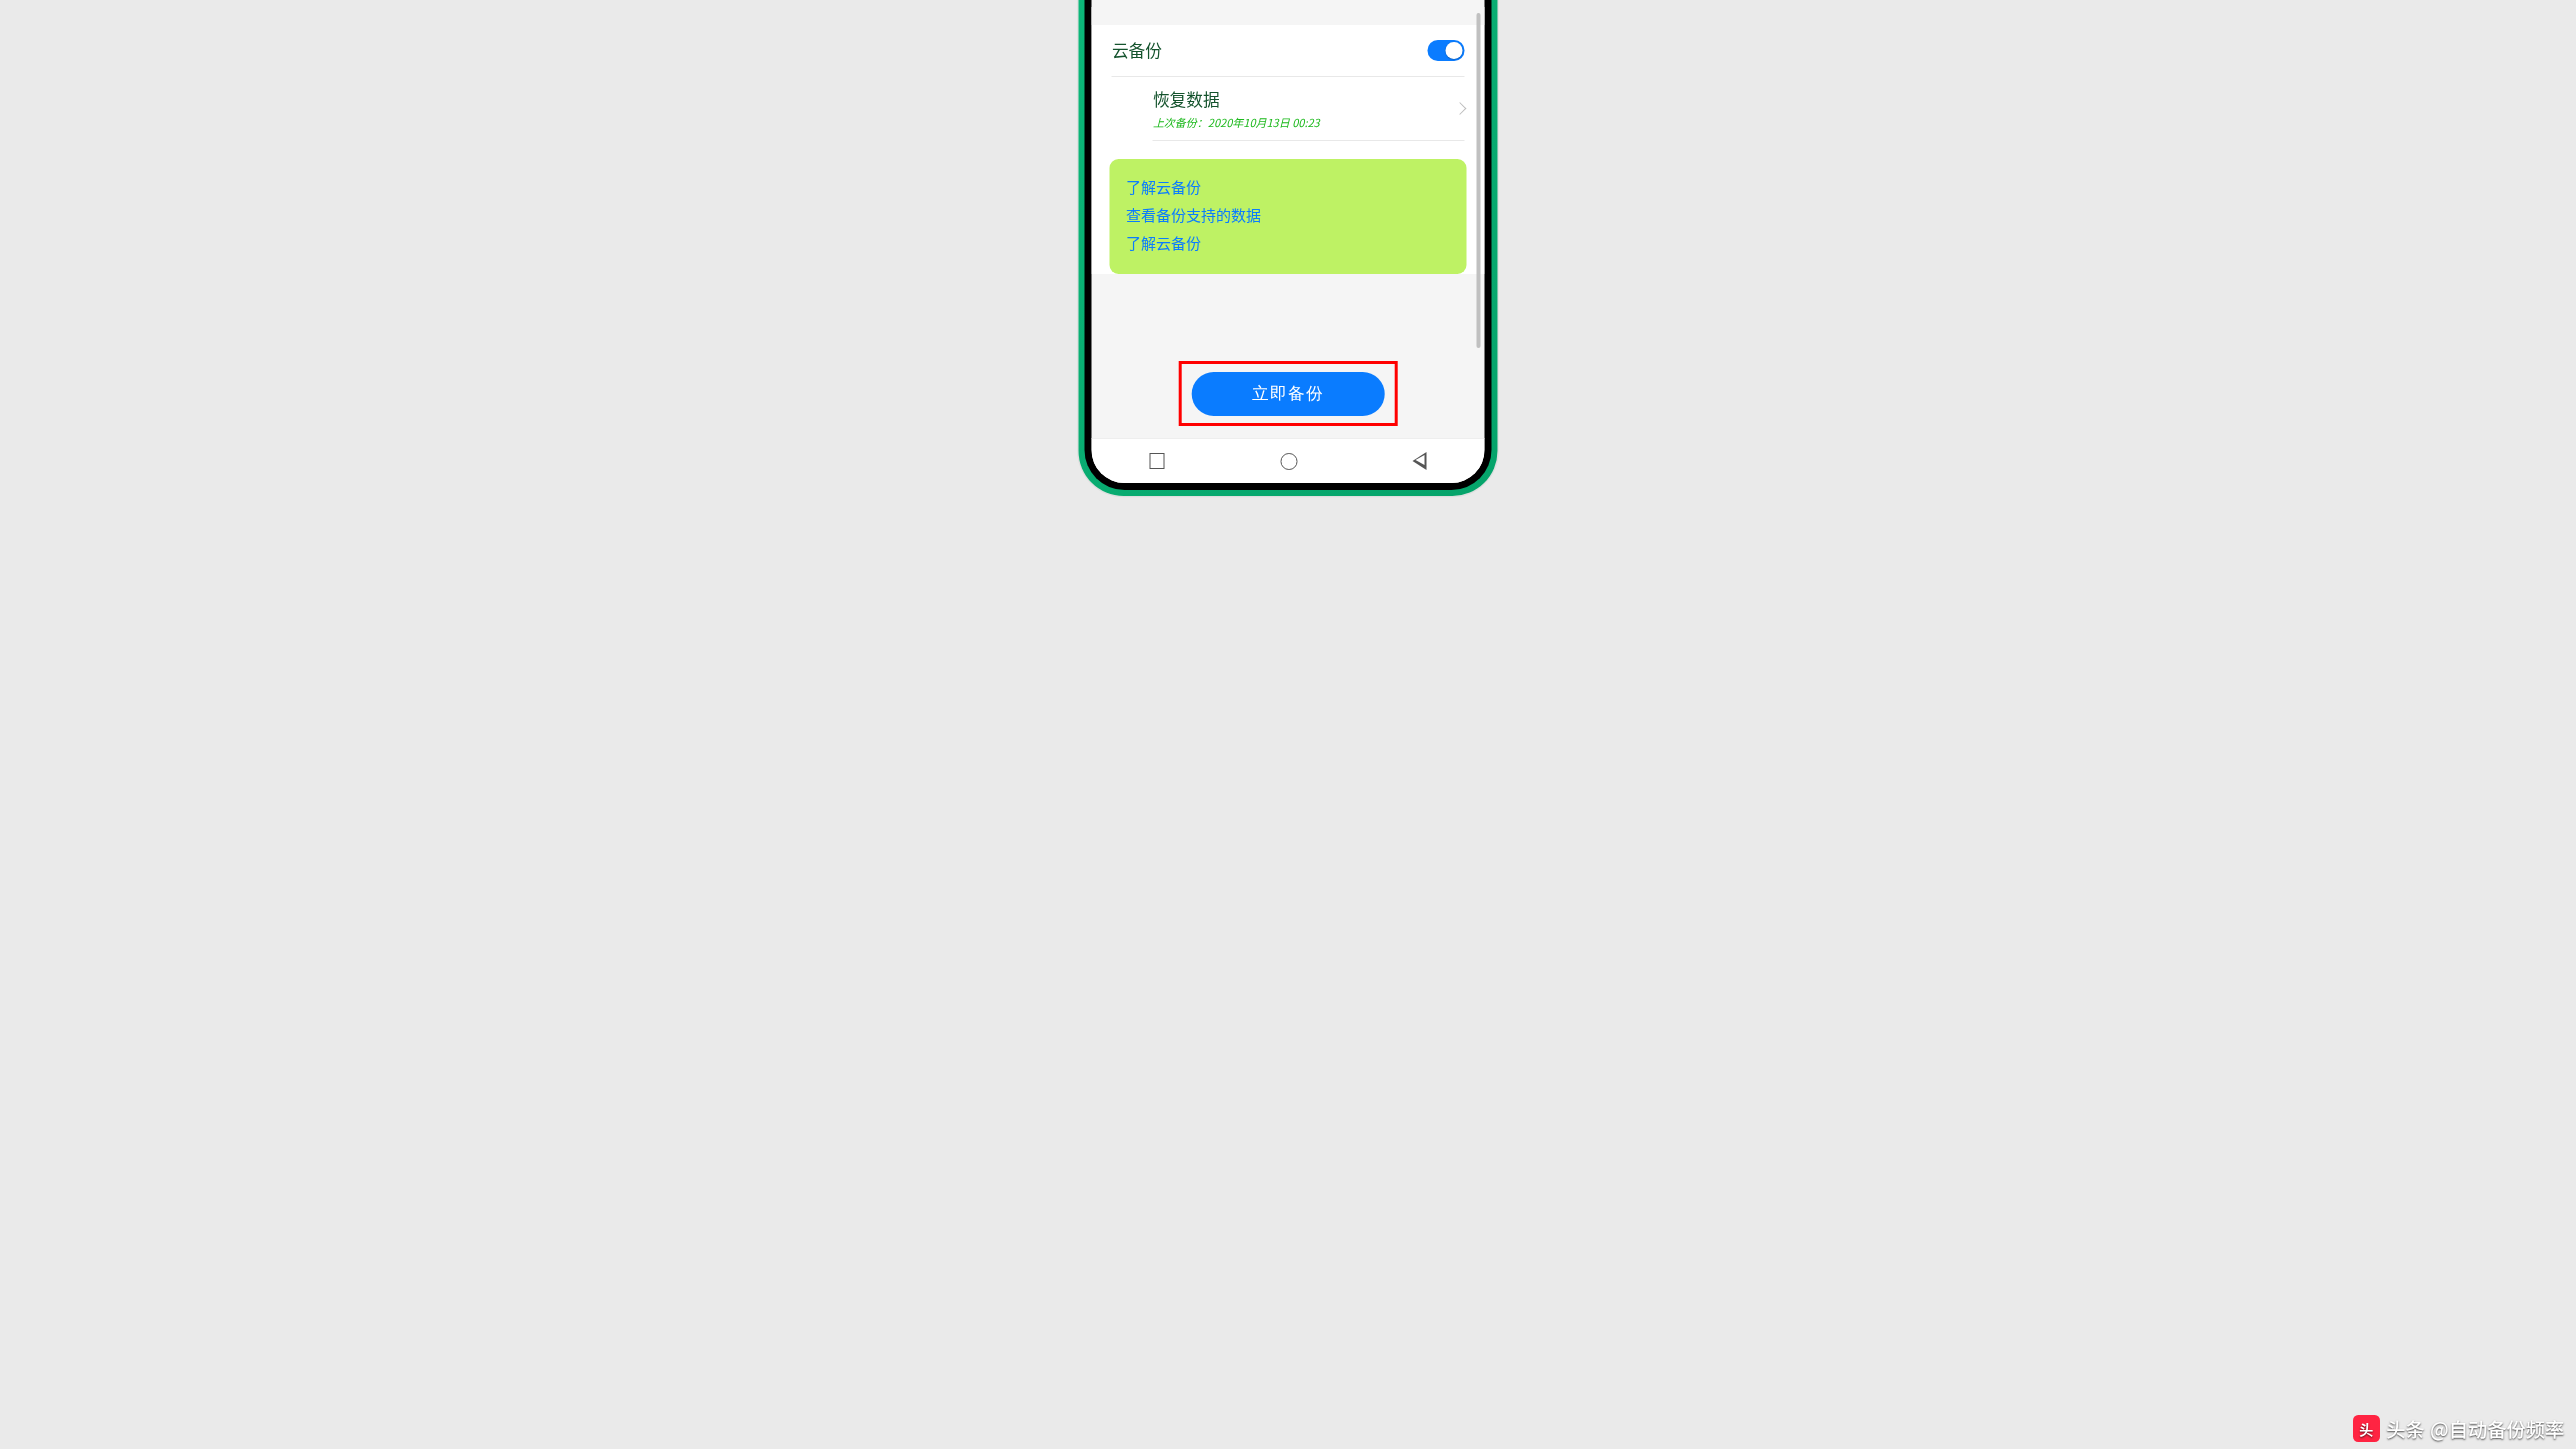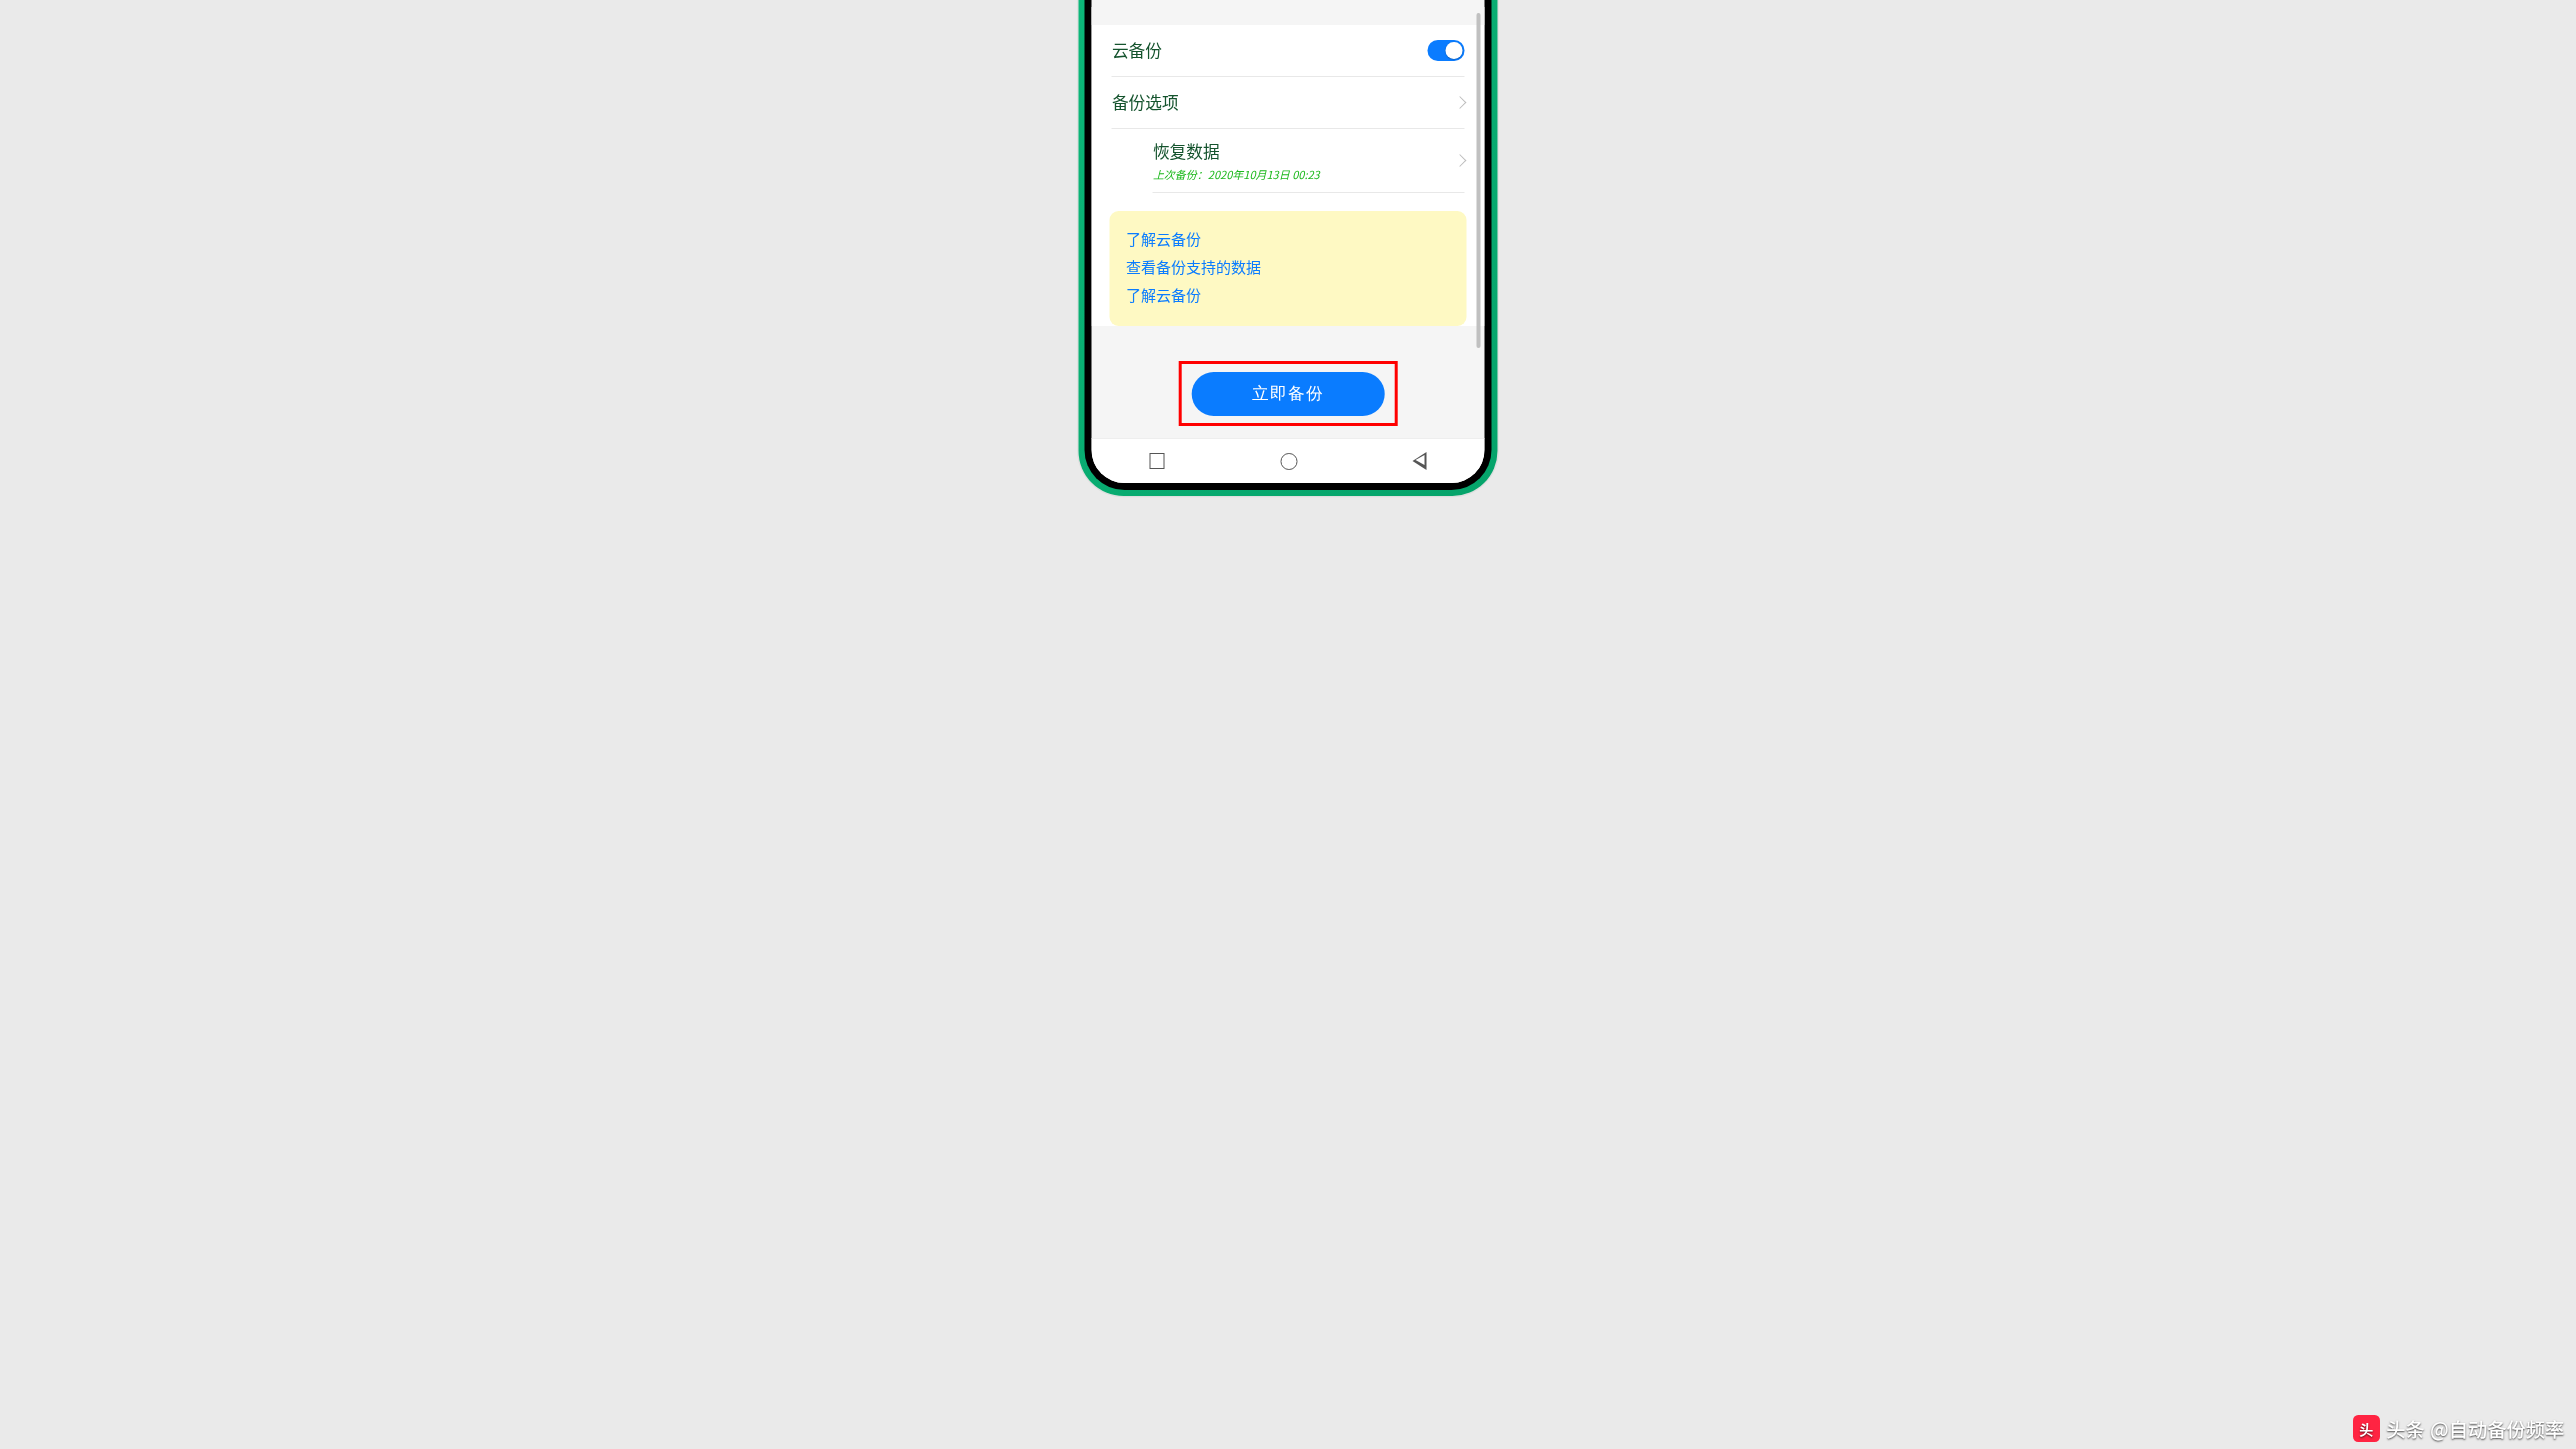--- a/index.html
+++ b/index.html
@@ -84,21 +84,21 @@
     position:absolute;
     right:1.9px; top:1.9px;
     width:16.7px; height:16.7px;
     background:#fff; border-radius:50%;
     box-shadow:0 0.6px 1.3px rgba(0,0,0,.3);
   }
 
   
   .info-card{
     margin: 18px -2.6px 0;
-    background:#fef9c3;
+    background:#bef264;
     border-radius:9px;
     padding: 14px 16.7px 16.7px;
   }
   .info-card a{
     display:block;
     font-size:15px;
     line-height: 28px;
     color:#0a7cff;
     text-decoration:none;
   }
@@ -180,25 +180,20 @@
 
       <div class="panel">
         <div class="top-gap"></div>
 
         <div class="row">
           <span class="title">云备份</span>
           <span class="toggle"></span>
         </div>
 
 
-        <div class="row">
-          <span class="title">备份选项</span>
-          <span class="spacer"></span>
-          <span class="chevron"></span>
-        </div>
 
         <div class="row two-line">
           <div class="col">
             <span class="title">恢复数据</span>
             <span class="subtitle">上次备份：2020年10月13日 00:23</span>
           </div>
           <span class="spacer"></span>
           <span class="chevron"></span>
         </div>
 

